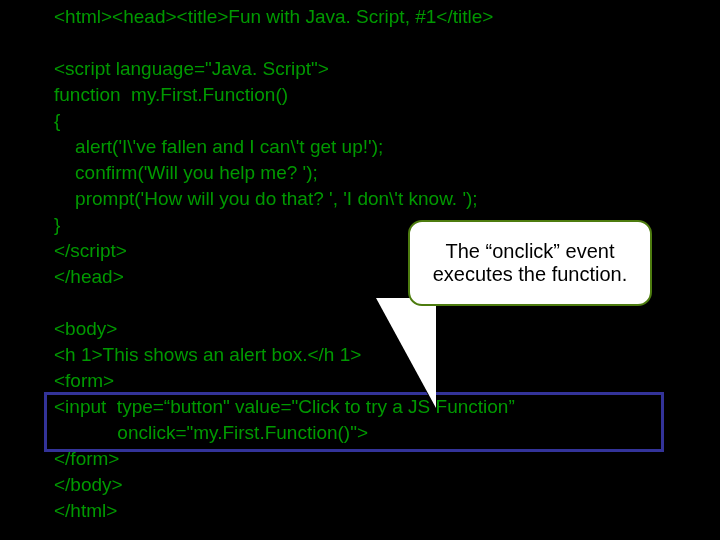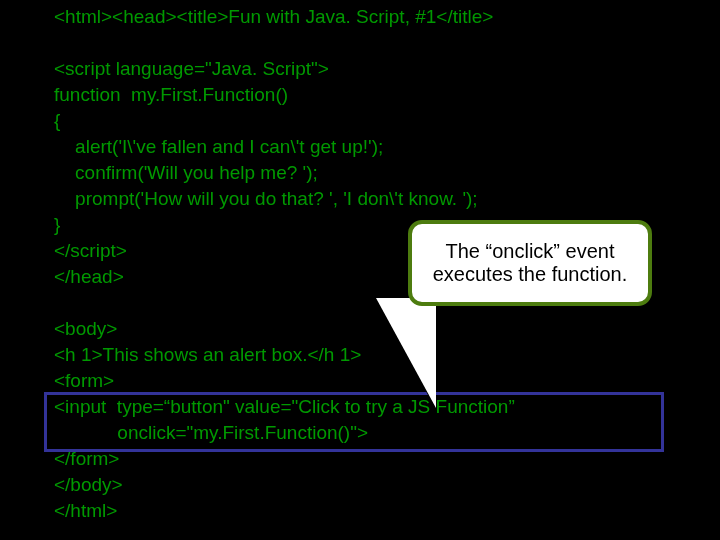--- a/index.html
+++ b/index.html
@@ -27,21 +27,21 @@
     line-height: 26px;
     white-space: pre;
   }
   .callout {
     position: absolute;
     left: 408px;
     top: 220px;
     width: 244px;
     height: 86px;
     background: #fff;
-    border: 4px solid #4d7c0f;
+    border: 2px solid #4d7c0f;
     border-radius: 14px;
     color: #000;
     font-size: 20px;
     text-align: center;
     display: flex;
     align-items: center;
     justify-content: center;
     padding: 4px 8px;
     box-sizing: border-box;
   }

